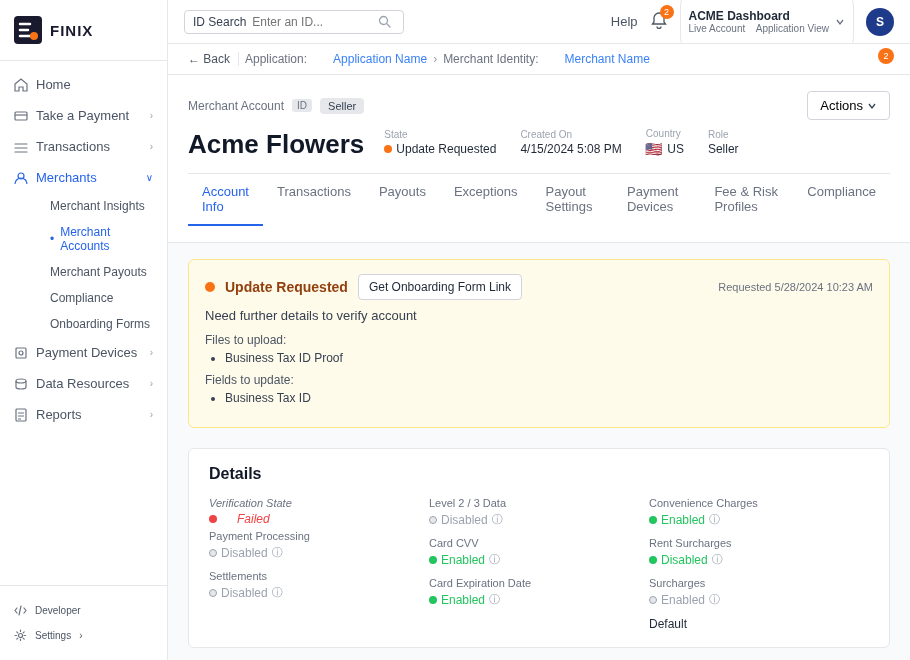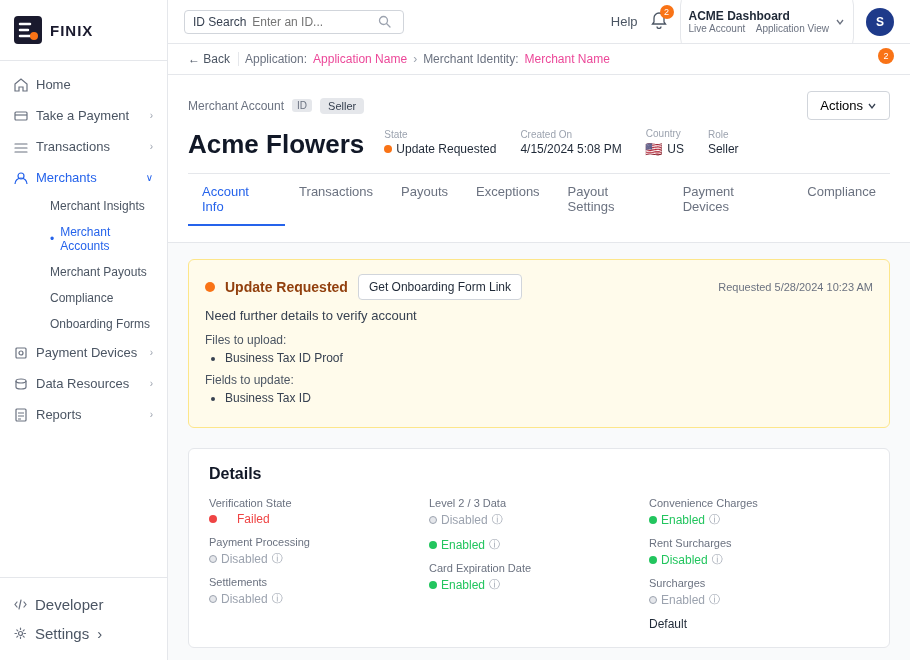--- a/index.html
+++ b/index.html
@@ -10,21 +10,21 @@
     .sidebar-logo { padding: 16px 14px; display: flex; align-items: center; gap: 8px; border-bottom: 1px solid #e5e7eb; }
     .logo-icon { width: 28px; height: 28px; }
     .sidebar-nav { flex: 1; overflow-y: auto; padding: 8px 0; }
     .nav-item { display: flex; align-items: center; gap: 8px; padding: 8px 14px; cursor: pointer; color: #4b5563; font-size: 13px; position: relative; }
     .nav-item .chevron { margin-left: auto; font-size: 10px; color: #9ca3af; }
     .nav-sub { padding-left: 36px; }
     .nav-sub-item { padding: 6px 14px; cursor: pointer; color: #4b5563; font-size: 12px; display: flex; align-items: center; }
     .nav-sub-item.active { color: #2563eb; font-weight: 500; }
     .nav-sub-item.active::before { content: '•'; margin-right: 6px; color: #2563eb; }
     .sidebar-bottom { padding: 12px 14px; border-top: 1px solid #e5e7eb; }
-    .sidebar-bottom-item { display: flex; align-items: center; gap: 8px; padding: 6px 0; cursor: pointer; color: #4b5563; font-size: 15px; }
+    .sidebar-bottom-item { display: flex; align-items: center; gap: 8px; padding: 6px 0; cursor: pointer; color: #4b5563; font-size: 10px; }
 
     
     .main { flex: 1; display: flex; flex-direction: column; overflow: hidden; }
 
     
     .topbar { background: #fff; border-bottom: 1px solid #e5e7eb; padding: 0 16px; height: 44px; display: flex; align-items: center; gap: 12px; }
     .id-search { display: flex; align-items: center; gap: 6px; border: 1px solid #d1d5db; border-radius: 4px; padding: 4px 8px; background: #fff; width: 220px; }
     .id-search input { border: none; outline: none; font-size: 12px; color: #6b7280; width: 160px; background: transparent; }
     .topbar-right { margin-left: auto; display: flex; align-items: center; gap: 12px; }
     .help-btn { font-size: 13px; color: #4b5563; cursor: pointer; }
@@ -32,21 +32,21 @@
     .notif-badge { position: absolute; top: -6px; right: -6px; background: #f97316; color: #fff; border-radius: 50%; width: 14px; height: 14px; font-size: 9px; display: flex; align-items: center; justify-content: center; }
     .acme-dashboard { display: flex; align-items: center; gap: 6px; border: 1px solid #e5e7eb; border-radius: 13px; padding: 16px 8px; cursor: pointer; }
     .acme-dashboard-info { display: flex; flex-direction: column; }
     .acme-title { font-size: 12px; font-weight: 600; color: #1f2937; }
     .acme-sub { font-size: 10px; color: #6b7280; }
     .avatar { width: 28px; height: 28px; background: #1e3a8a; color: #fff; border-radius: 50%; display: flex; align-items: center; justify-content: center; font-size: 12px; font-weight: 600; }
 
     
     .breadcrumb { background: #fff; border-bottom: 1px solid #e5e7eb; padding: 8px 20px; display: flex; align-items: center; gap: 6px; font-size: 12px; position: relative; }
     .breadcrumb-back { display: flex; align-items: center; gap: 4px; color: #4b5563; cursor: pointer; padding-right: 8px; border-right: 1px solid #e5e7eb; }
-    .breadcrumb-link { color: #ec4899; cursor: pointer; }
+    .breadcrumb-link { color: #3b82f6; cursor: pointer; margin-left: 20px; }
     .breadcrumb-sep { color: #9ca3af; }
     .badge-2 { position: absolute; right: 16px; top: 4px; background: #f97316; color: #fff; border-radius: 50%; width: 16px; height: 16px; font-size: 9px; display: flex; align-items: center; justify-content: center; }
 
     
     .content { flex: 1; overflow-y: auto; padding: 0; background: #f9fafb; }
     .content-header { background: #fff; padding: 16px 20px 16px; border-bottom: 1px solid #e5e7eb; }
     .merchant-account-row { display: flex; align-items: center; gap: 8px; margin-bottom: 8px; }
     .merchant-label { font-size: 12px; color: #6b7280; font-weight: 500; }
     .seller-badge { background: #e5e7eb; color: #374151; border-radius: 4px; padding: 2px 8px; font-size: 11px; font-weight: 500; }
     .actions-btn { margin-left: auto; border: 1px solid #d1d5db; background: #fff; border-radius: 4px; padding: 6px 12px; font-size: 13px; cursor: pointer; display: flex; align-items: center; gap: 4px; }
@@ -299,20 +299,23 @@
         <div class="tab">
           <span>Exceptions</span>
         </div>
         <div class="tab">
           <span>Payout Settings</span>
         </div>
         <div class="tab">
           <span>Payment Devices</span>
         </div>
         <div class="tab">
+          <span>Fee &amp; Risk Profiles</span>
+        </div>
+        <div class="tab">
           <span>Compliance</span>
         </div>
       </div>
     </div>
 
     <div class="page-body">
 
       <div class="update-requested-card">
         <div class="update-req-header">
           <span class="status-dot-orange" style="width:10px;height:10px;"></span>
@@ -329,21 +332,21 @@
         <ul class="update-req-list">
           <li>Business Tax ID</li>
         </ul>
       </div>
 
       <div class="details-section">
         <div class="details-title">Details</div>
         <div class="details-grid">
 
           <div>
-            <div class="detail-row" style="margin-bottom:10px;">
+            <div class="detail-row" style="margin-bottom:4px;font-style:italic;">
               <span class="detail-key">Verification State</span>
               <span class="detail-value val-failed">
                 <span class="status-dot-red" style="width:8px;height:8px;border-radius:50%;background:#ef4444;display:inline-block;"></span>
                 <span>Failed</span>
               </span>
             </div>
             <div class="detail-row" style="margin-bottom:10px;">
               <span class="detail-key">Payment Processing</span>
               <span class="detail-value val-disabled">
                 <span style="width:8px;height:8px;border-radius:50%;background:#e5e7eb;border:1px solid #9ca3af;display:inline-block;"></span>
@@ -364,20 +367,21 @@
           <div>
             <div class="detail-row" style="margin-bottom:10px;">
               <span class="detail-key">Level 2 / 3 Data</span>
               <span class="detail-value val-disabled">
                 <span style="width:8px;height:8px;border-radius:50%;background:#e5e7eb;border:1px solid #9ca3af;display:inline-block;"></span>
                 <span>Disabled</span>
                 <span class="info-icon">ⓘ</span>
               </span>
             </div>
             <div class="detail-row" style="margin-bottom:10px;">
+              <span class="detail-key">Card CVV</span>
               <span class="detail-value val-enabled">
                 <span class="status-dot-green"></span>
                 <span>Enabled</span>
                 <span class="info-icon">ⓘ</span>
               </span>
             </div>
             <div class="detail-row">
               <span class="detail-key">Card Expiration Date</span>
               <span class="detail-value val-enabled">
                 <span class="status-dot-green"></span>

